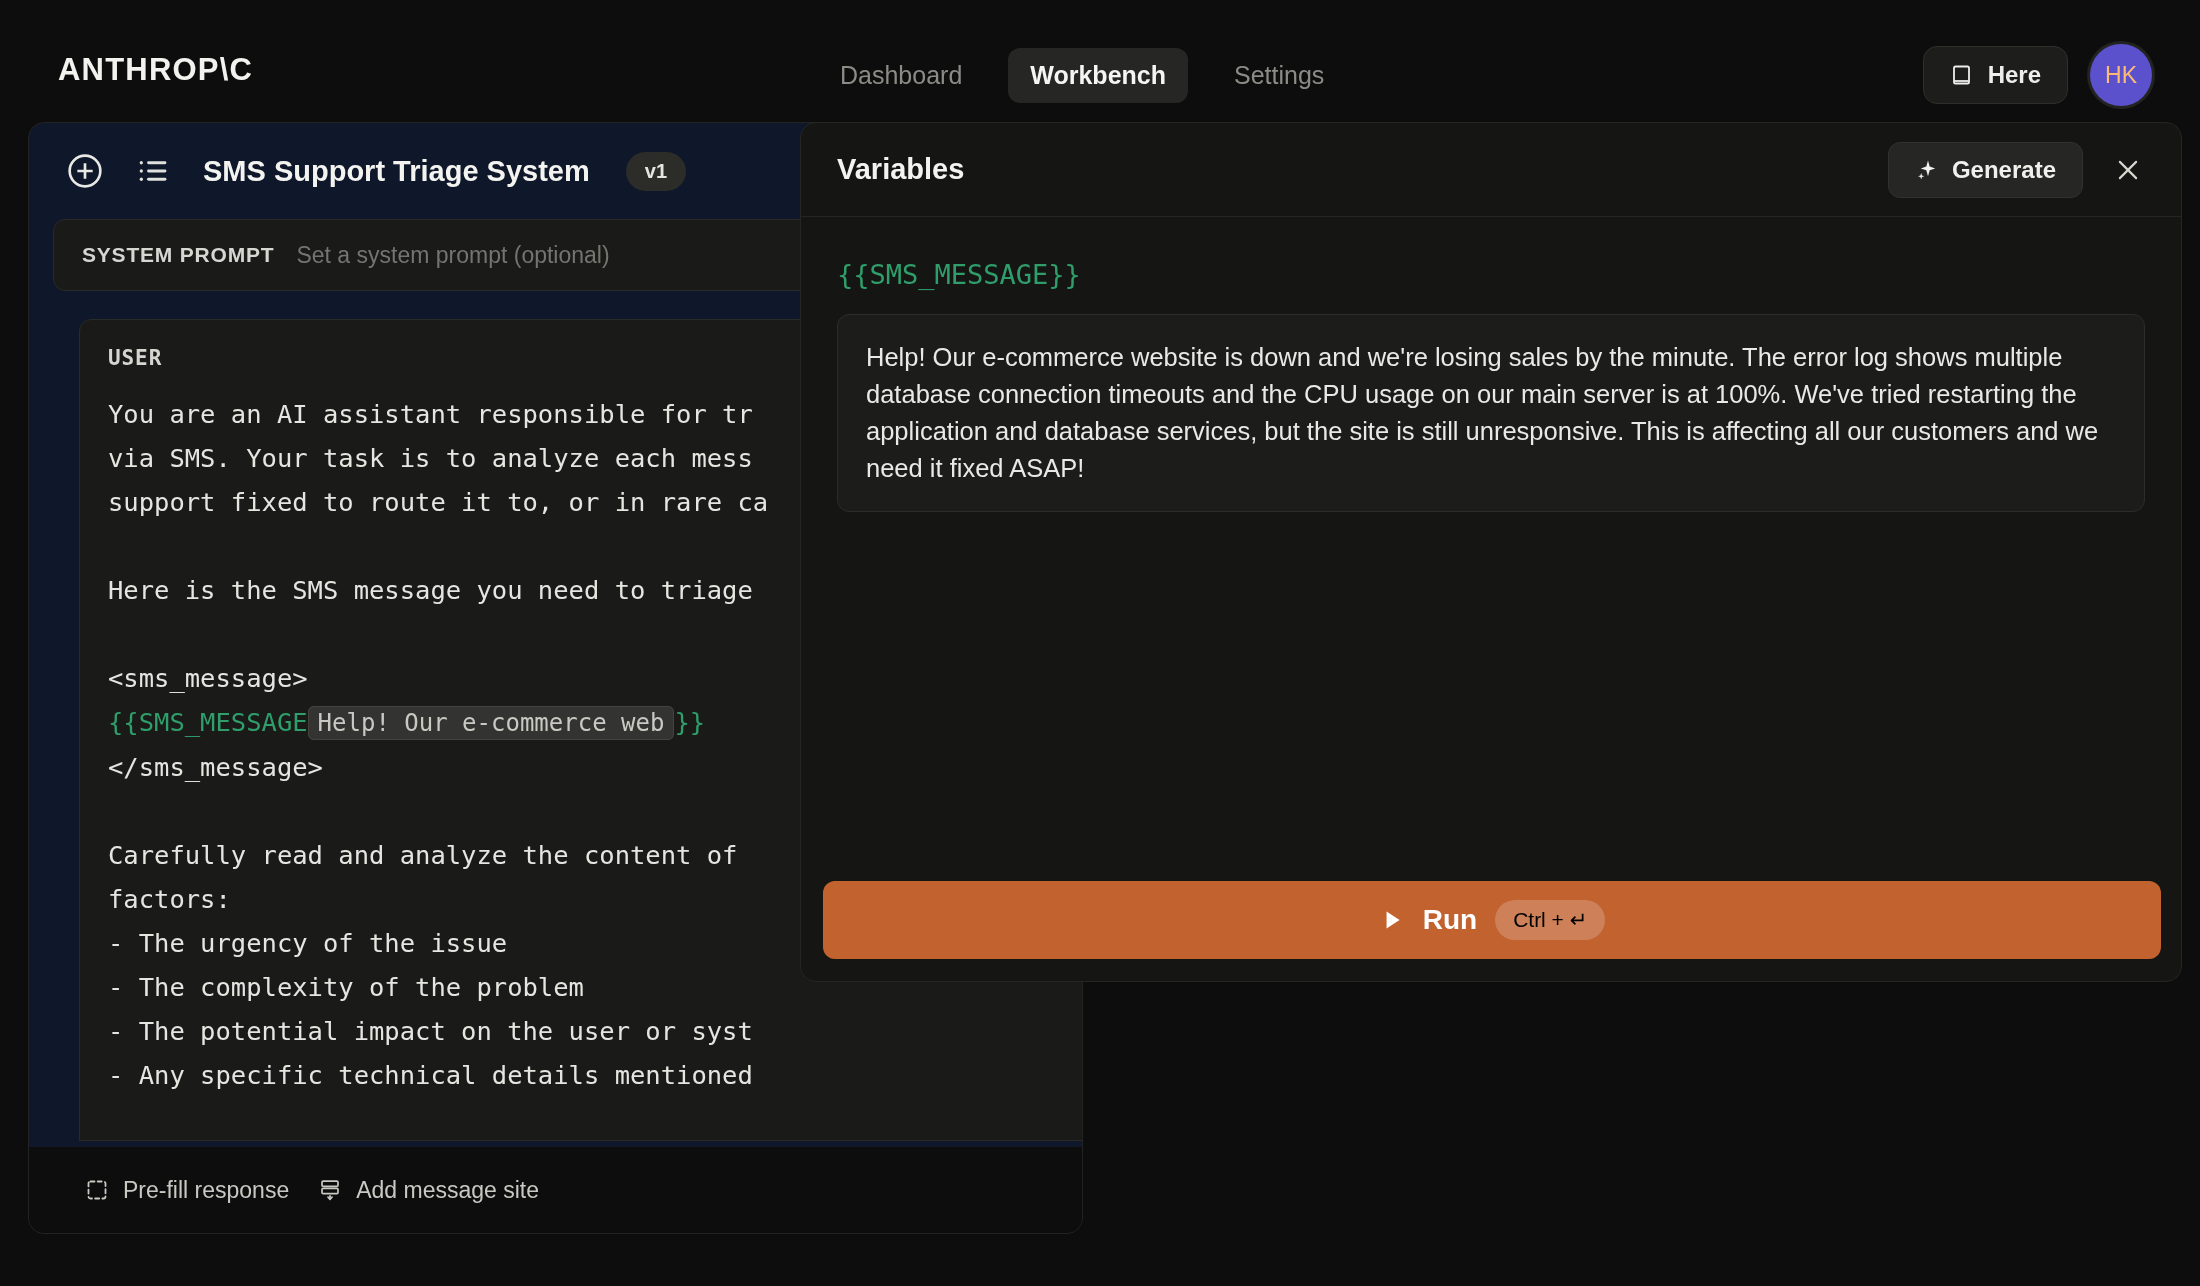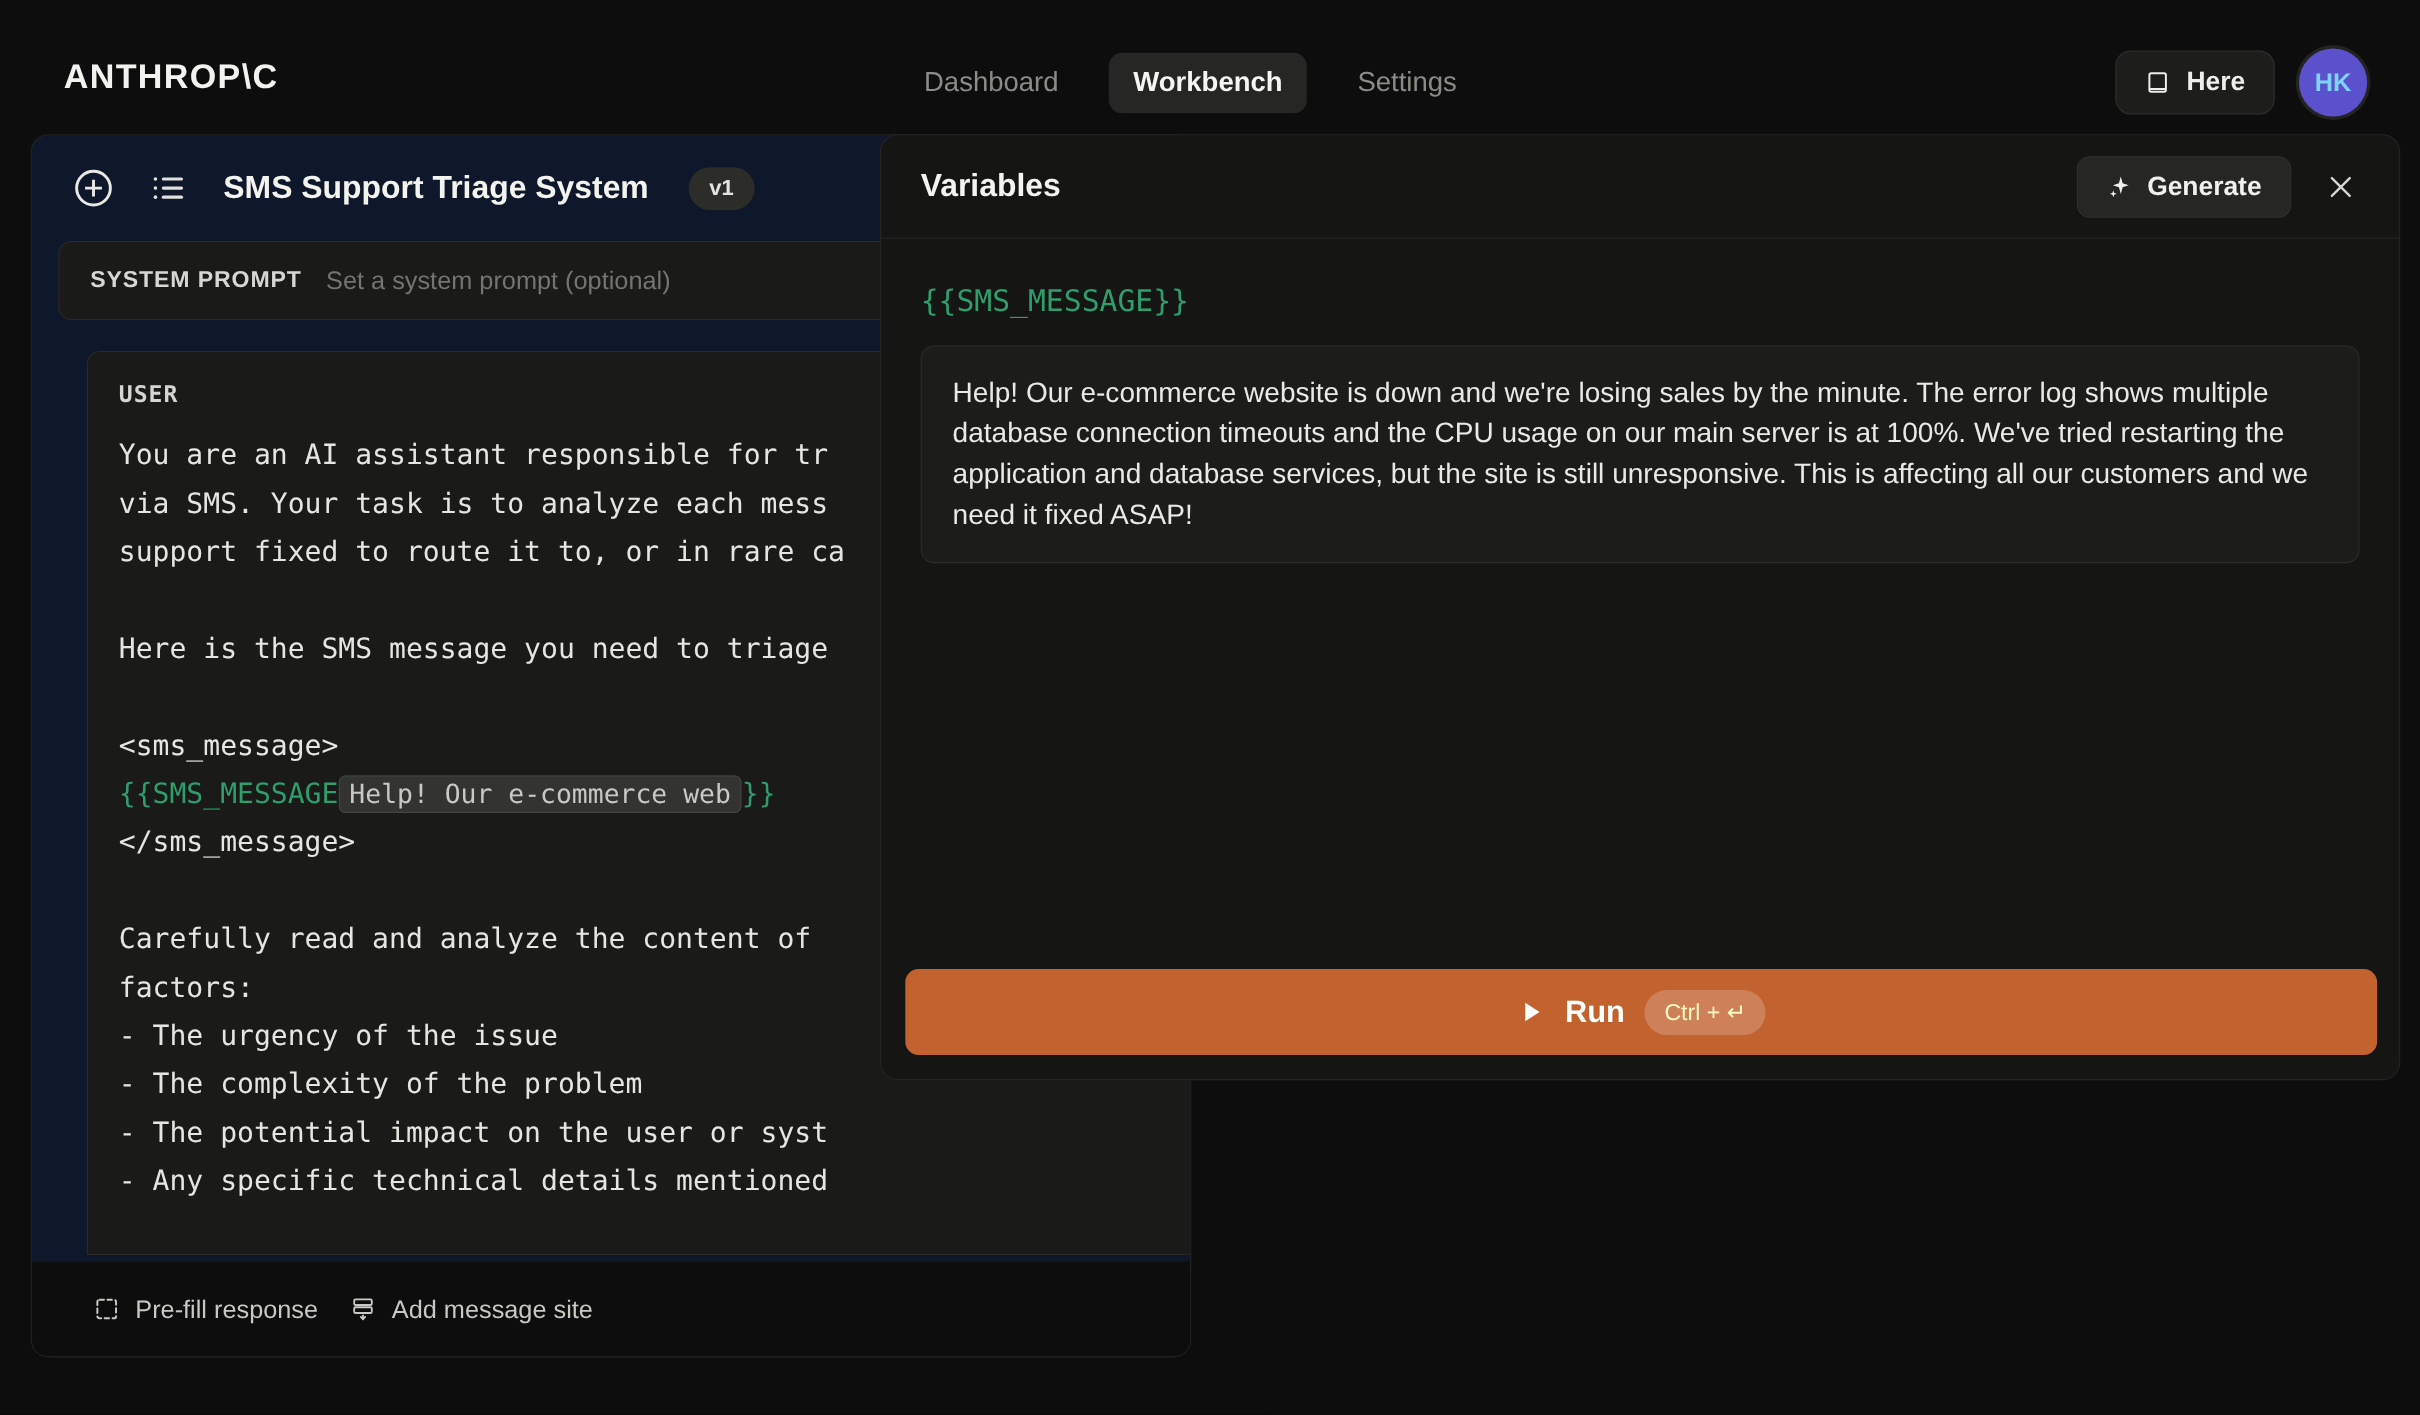--- a/index.html
+++ b/index.html
@@ -77,23 +77,23 @@
   }
   .docs-btn .label {
     font-size: 24px;
     font-weight: 700;
     color: #eeeeea;
   }
   .avatar {
     width: 62px; height: 62px;
     border-radius: 50%;
     background: #5c51cc;
-    color: #7dd3fc;
+    color: #fdba74;
     font-size: 23px;
-    font-weight: 700;
+    font-weight: 400;
     display: flex;
     align-items: center;
     justify-content: center;
     cursor: pointer;
     box-shadow: 0 0 0 3px #232321;
   }
 
   
   .left-panel {
     position: absolute;
@@ -314,21 +314,21 @@
     cursor: pointer;
   }
   .run-btn .label {
     font-size: 28px;
     font-weight: 700;
     color: #ffffff;
   }
   .kbd {
     background: rgba(255,255,255,0.20);
     border-radius: 999px;
-    color: #fef9c3;
+    color: #000000;
     font-size: 21px;
     padding: 8px 18px;
   }
 
   svg { display: block; }
 </style>
 </head>
 <body>
 
 <div id="app">

